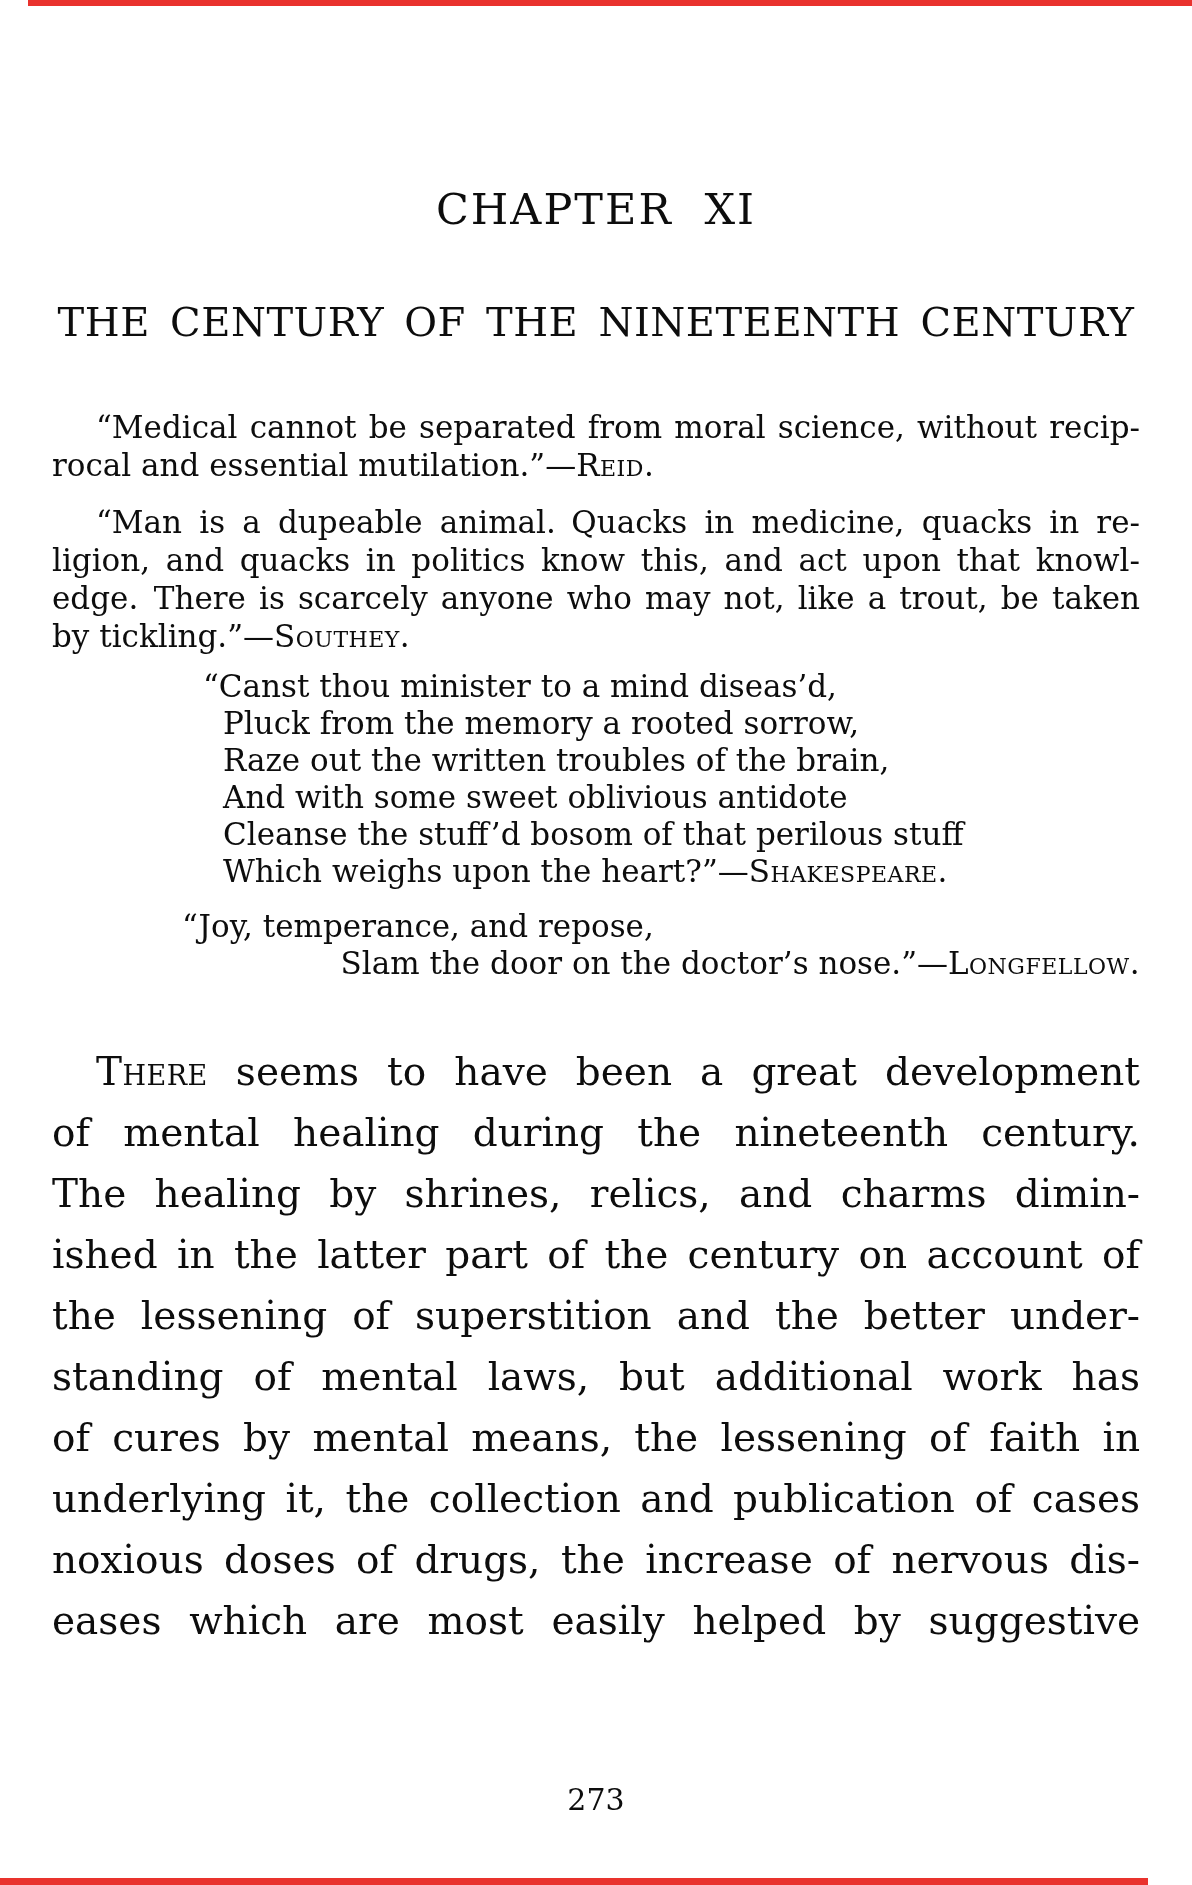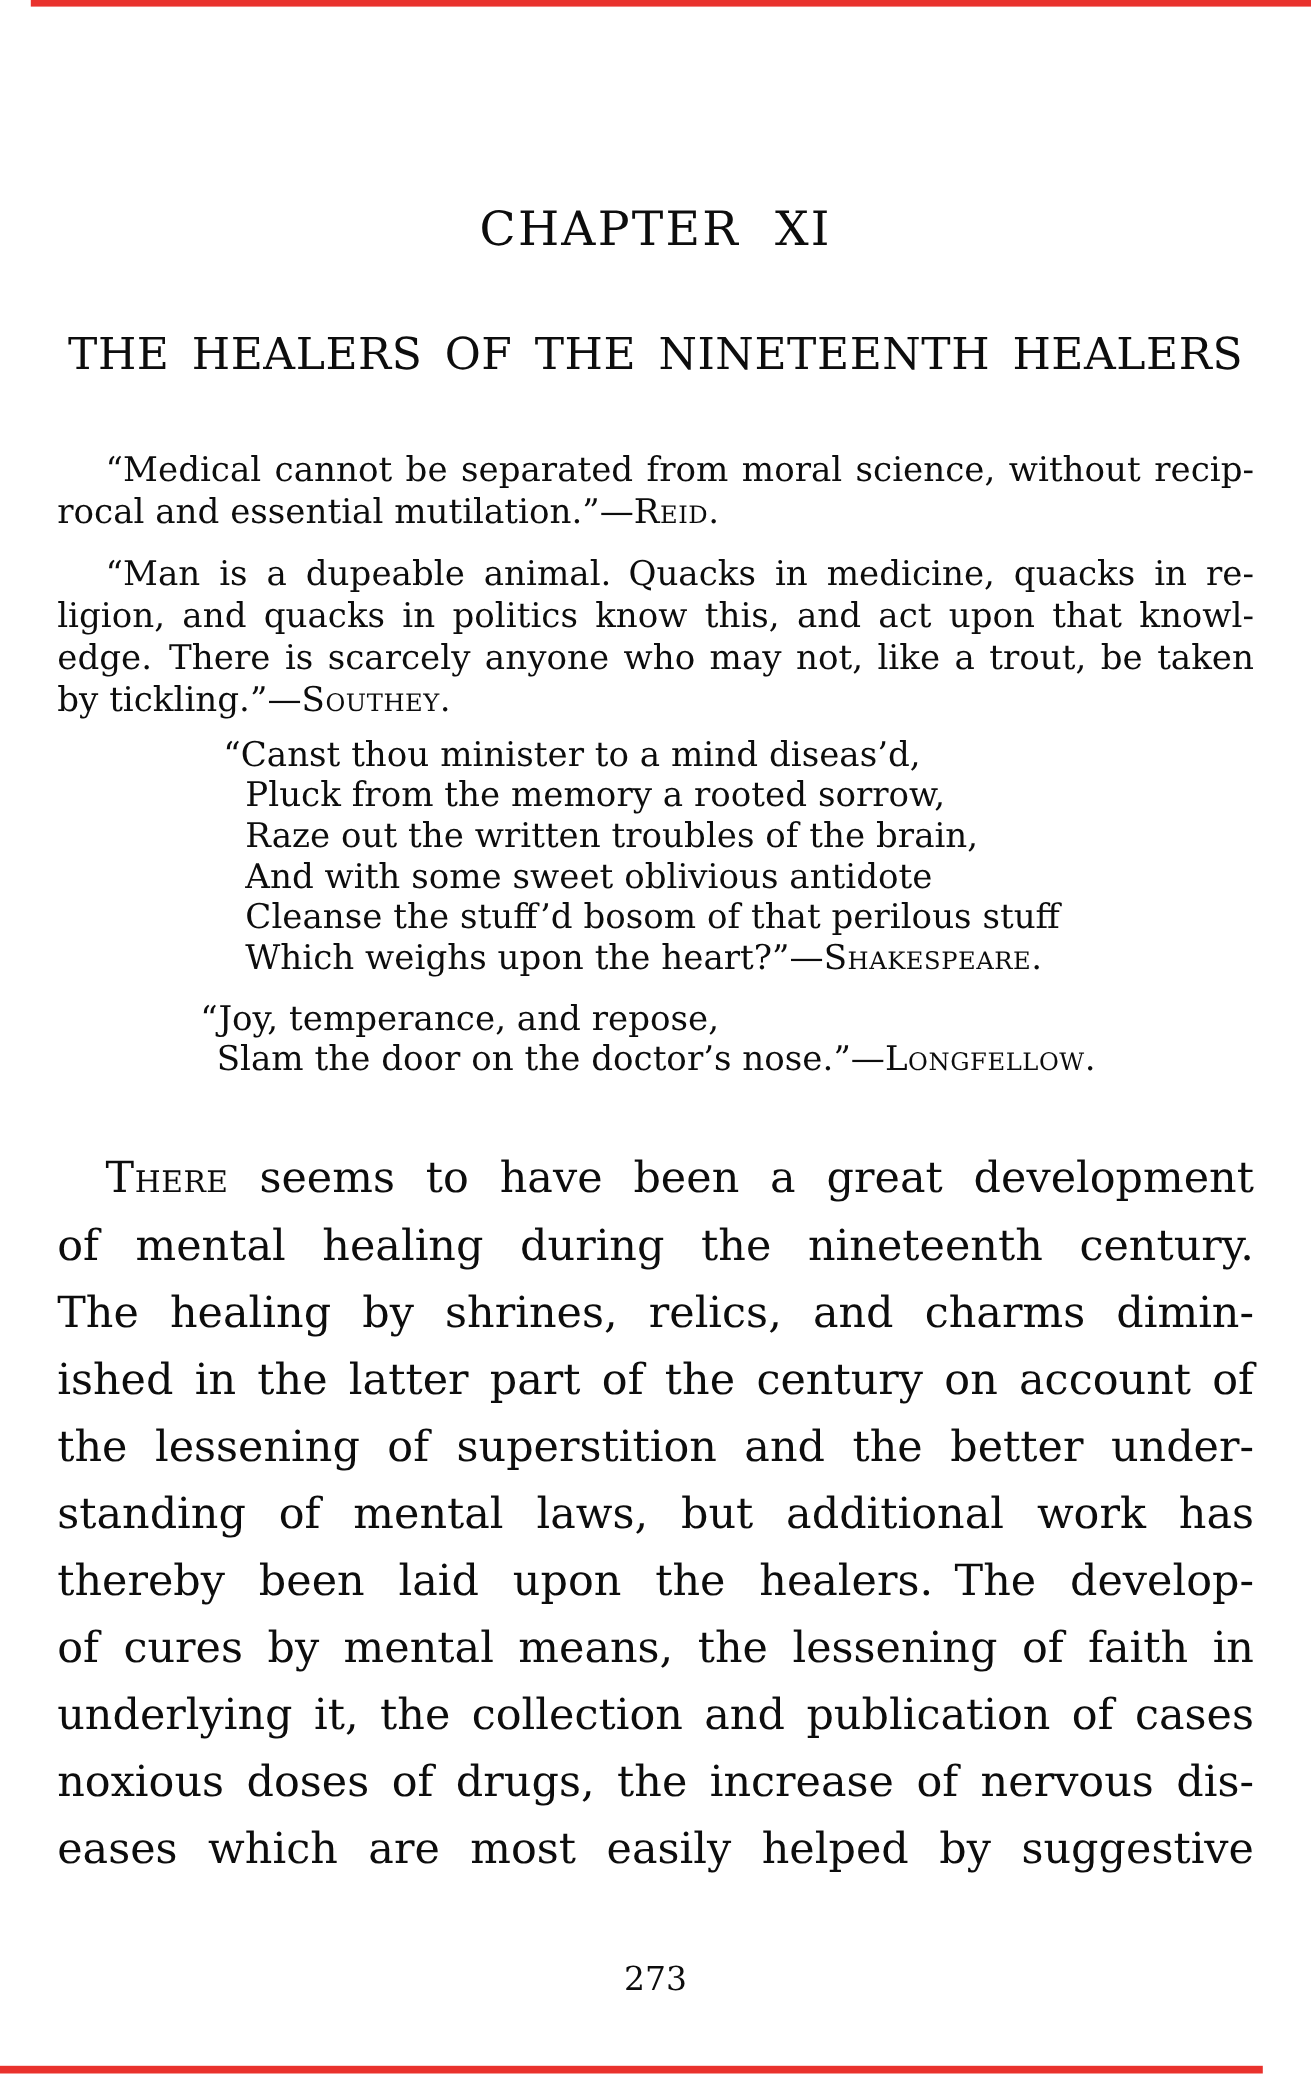--- a/index.html
+++ b/index.html
@@ -40,21 +40,21 @@
     position: absolute; left: 52px; right: 52px;
   }
   .epigraph { font-size: 31px; line-height: 38px; }
   .epi-reid    { top: 408px; }
   .epi-southey { top: 503px; }
 
   .verse { font-size: 31px; line-height: 37px; }
   .verse-shakespeare { top: 668px; left: 203px; }
   .verse-shakespeare .vl + .vl { padding-left: 20px; }
   .verse-longfellow  { top: 908px; left: 182px; }
-  .verse-longfellow .vl + .vl { padding-left: 15px; }
+  .verse-longfellow .vl + .vl { padding-left: 15px; text-align: right; }
 
   .body-para { top: 1041px; font-size: 39px; line-height: 61px; }
 
   .jl { text-align: justify; text-align-last: justify; }
   .indent { text-indent: 44px; }
   .sc { font-variant: small-caps; letter-spacing: 0.5px; }
 
   .page-number {
     position: absolute; top: 1782px; left: 0; right: 0;
     text-align: center; font-size: 30px;
@@ -63,21 +63,21 @@
 </head>
 <body>
 
 <div class="page">
 
   <div class="scan-line-top"></div>
   <div class="scan-line-bottom"></div>
 
   <div class="chapter-heading">CHAPTER XI</div>
 
-  <div class="page-title">THE HEALERS OF THE NINETEENTH HEALERS</div>
+  <div class="page-title">THE CENTURY OF THE NINETEENTH CENTURY</div>
 
   <div class="epigraph epi-reid">
     <div class="jl indent">“Medical cannot be separated from moral science, without recip-</div>
     <div><span>rocal and essential mutilation.”—</span><span class="sc">Reid.</span></div>
   </div>
 
   <div class="epigraph epi-southey">
     <div class="jl indent">“Man is a dupeable animal. Quacks in medicine, quacks in re-</div>
     <div class="jl">ligion, and quacks in politics know this, and act upon that knowl-</div>
     <div class="jl">edge. There is scarcely anyone who may not, like a trout, be taken</div>
@@ -98,21 +98,20 @@
     <div class="vl"><span>Slam the door on the doctor’s nose.”—</span><span class="sc">Longfellow.</span></div>
   </div>
 
   <div class="body-para">
     <div class="jl indent"><span class="sc">There</span><span> seems to have been a great development</span></div>
     <div class="jl">of mental healing during the nineteenth century.</div>
     <div class="jl">The healing by shrines, relics, and charms dimin-</div>
     <div class="jl">ished in the latter part of the century on account of</div>
     <div class="jl">the lessening of superstition and the better under-</div>
     <div class="jl">standing of mental laws, but additional work has</div>
-    <div class="jl">thereby been laid upon the healers. The develop-</div>
     <div class="jl">of cures by mental means, the lessening of faith in</div>
     <div class="jl">underlying it, the collection and publication of cases</div>
     <div class="jl">noxious doses of drugs, the increase of nervous dis-</div>
     <div class="jl">eases which are most easily helped by suggestive</div>
   </div>
 
   <div class="page-number">273</div>
 
 </div>
 

